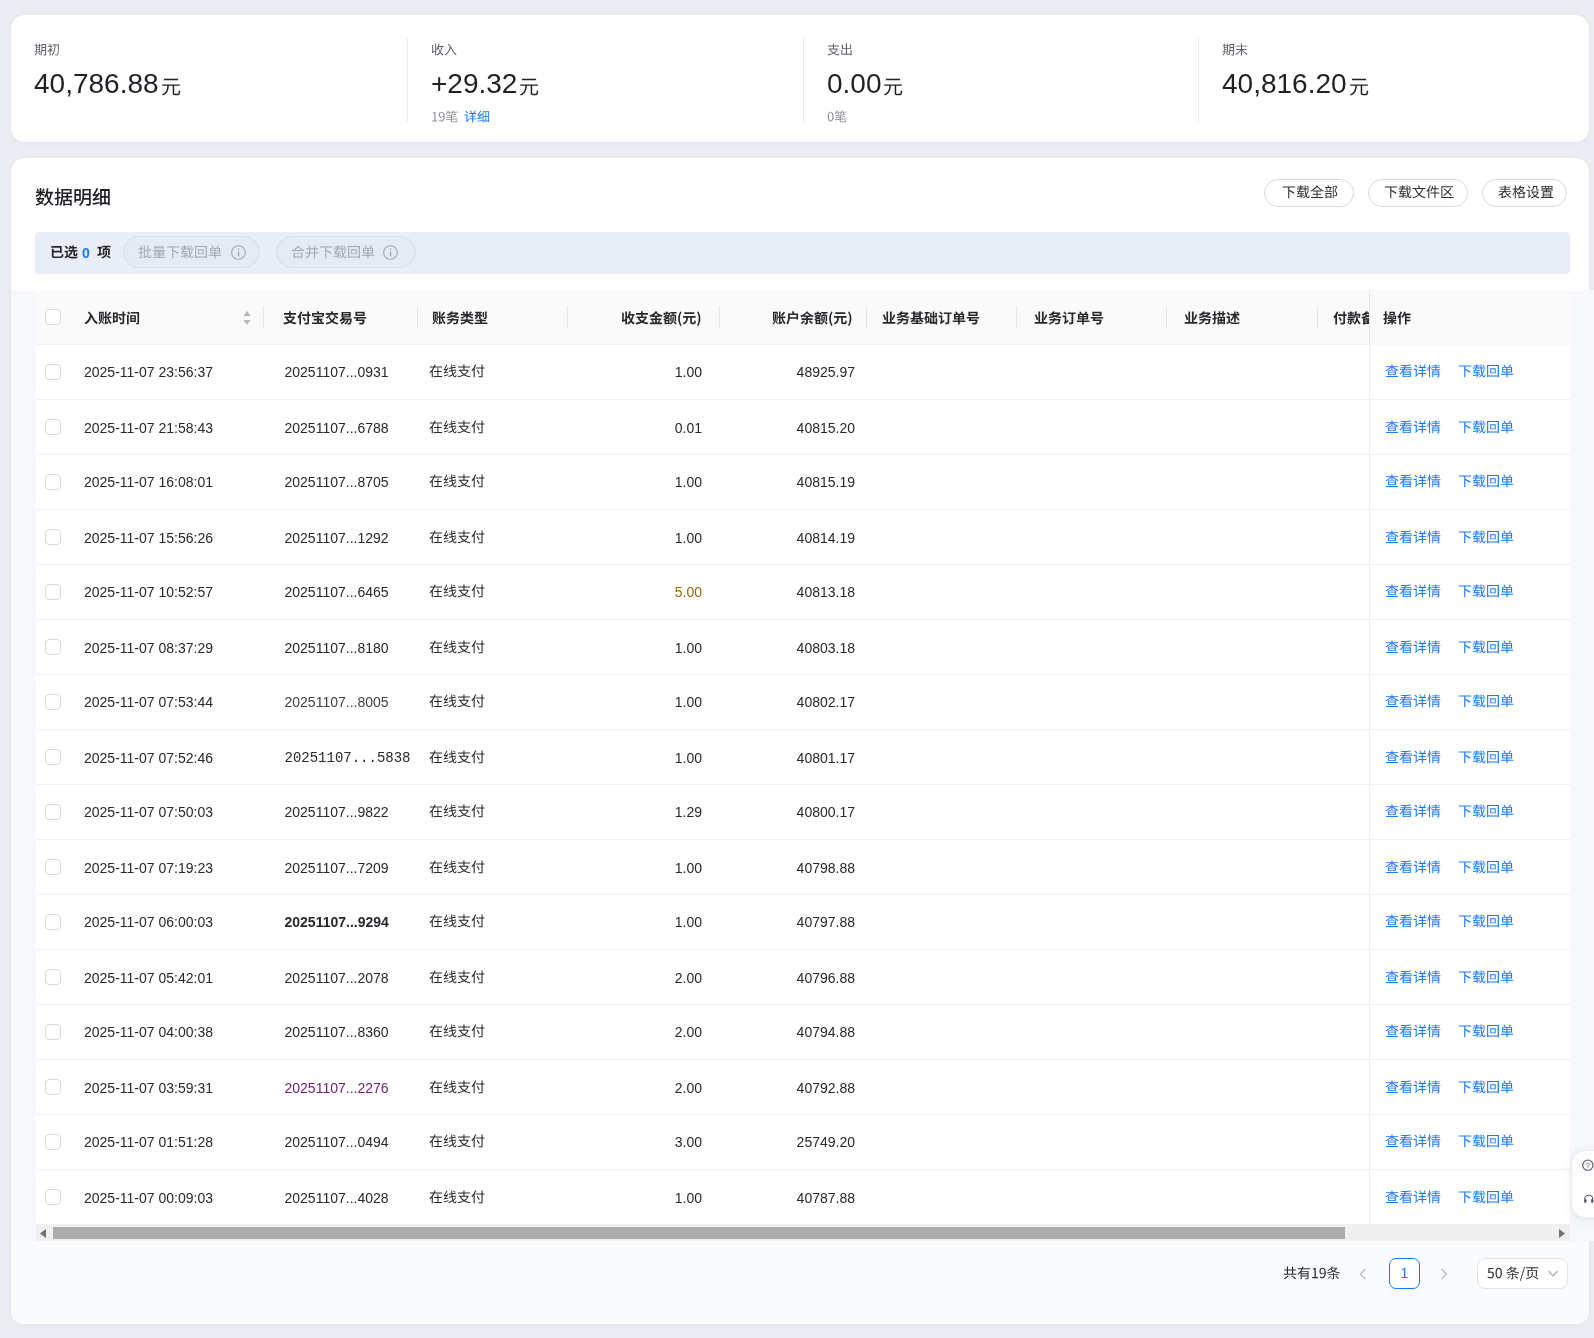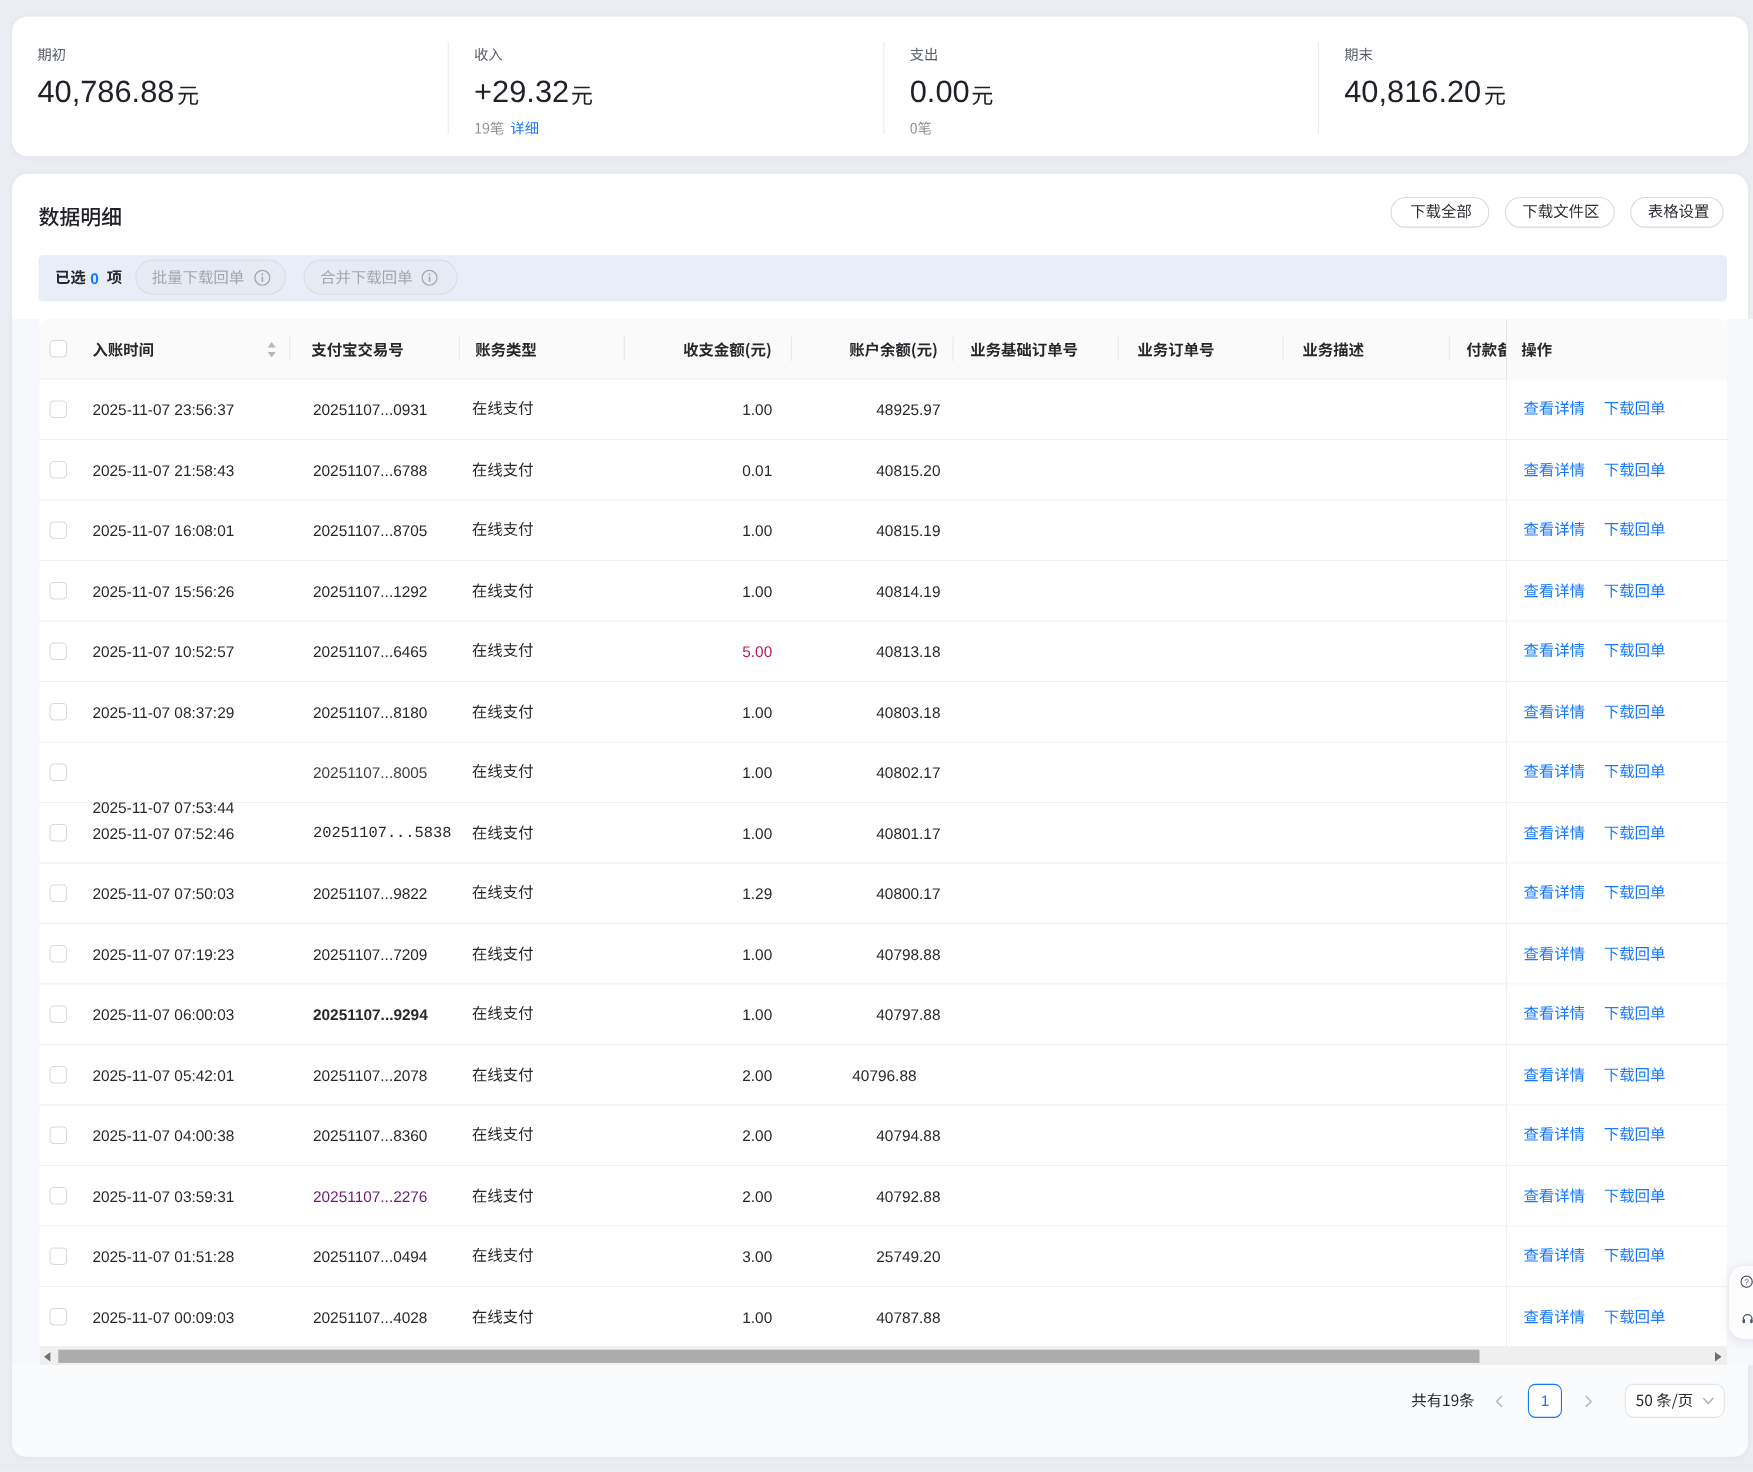--- a/index.html
+++ b/index.html
@@ -609,21 +609,21 @@
   </div>
 <div class="abs" style="left:36px;top:619px;width:1534px;height:1px;background:#f0f0f0;"></div>
 <div class="abs" style="left:45px;top:584px;width:16px;height:16px;background:#fff;border:1px solid #d9d9d9;border-radius:4px;box-sizing:border-box;"></div>
 <div class="abs" style="left:84px;top:584px;font-size:14px;line-height:16px;color:#26282c;">2025-11-07 10:52:57</div>
 <div class="abs" style="left:284.5px;top:584px;font-size:14px;line-height:16px;color:#26282c;">20251107...6465</div>
 <div class="abs" style="left:429px;top:584px;">
     <svg width="56" height="16" viewBox="0 0 56 16" fill="#26282c">
       <use href="#zx"></use>
     </svg>
   </div>
-<div class="abs" style="left:602px;top:584px;width:100px;text-align:right;font-size:14px;line-height:16px;color:#be185d;">5.00</div>
+<div class="abs" style="left:602px;top:584px;width:100px;text-align:right;font-size:14px;line-height:16px;color:#a16207;">5.00</div>
 <div class="abs" style="left:753px;top:584px;width:102px;text-align:right;font-size:14px;line-height:16px;color:#26282c;">40813.18</div>
 <div class="abs" style="left:1369px;top:565px;width:201px;height:54px;background:#fff;border-left:1px solid #f0f0f0;box-sizing:border-box;"></div>
 <div class="abs" style="left:1385px;top:584px;">
     <svg width="57" height="16" viewBox="0 0 57 16" fill="#1677ff">
       <use href="#ck"></use>
     </svg>
   </div>
 <div class="abs" style="left:1458px;top:584px;">
     <svg width="57" height="16" viewBox="0 0 57 16" fill="#1677ff">
       <use href="#hd"></use>
@@ -646,21 +646,21 @@
       <use href="#ck"></use>
     </svg>
   </div>
 <div class="abs" style="left:1458px;top:640px;">
     <svg width="57" height="16" viewBox="0 0 57 16" fill="#1677ff">
       <use href="#hd"></use>
     </svg>
   </div>
 <div class="abs" style="left:36px;top:729px;width:1534px;height:1px;background:#f0f0f0;"></div>
 <div class="abs" style="left:45px;top:694px;width:16px;height:16px;background:#fff;border:1px solid #d9d9d9;border-radius:4px;box-sizing:border-box;"></div>
-<div class="abs" style="left:84px;top:694px;font-size:14px;line-height:16px;color:#26282c;margin-top:32px;">2025-11-07 07:53:44</div>
+<div class="abs" style="left:84px;top:694px;font-size:14px;line-height:16px;color:#26282c;">2025-11-07 07:53:44</div>
 <div class="abs" style="left:284.5px;top:694px;font-size:14px;line-height:16px;color:#404040;">20251107...8005</div>
 <div class="abs" style="left:429px;top:694px;">
     <svg width="56" height="16" viewBox="0 0 56 16" fill="#26282c">
       <use href="#zx"></use>
     </svg>
   </div>
 <div class="abs" style="left:602px;top:694px;width:100px;text-align:right;font-size:14px;line-height:16px;color:#26282c;">1.00</div>
 <div class="abs" style="left:753px;top:694px;width:102px;text-align:right;font-size:14px;line-height:16px;color:#26282c;">40802.17</div>
 <div class="abs" style="left:1369px;top:675px;width:201px;height:54px;background:#fff;border-left:1px solid #f0f0f0;box-sizing:border-box;"></div>
 <div class="abs" style="left:1385px;top:694px;">
@@ -764,21 +764,21 @@
 <div class="abs" style="left:36px;top:1004px;width:1534px;height:1px;background:#f0f0f0;"></div>
 <div class="abs" style="left:45px;top:969px;width:16px;height:16px;background:#fff;border:1px solid #d9d9d9;border-radius:4px;box-sizing:border-box;"></div>
 <div class="abs" style="left:84px;top:970px;font-size:14px;line-height:16px;color:#26282c;">2025-11-07 05:42:01</div>
 <div class="abs" style="left:284.5px;top:970px;font-size:14px;line-height:16px;color:#26282c;">20251107...2078</div>
 <div class="abs" style="left:429px;top:970px;">
     <svg width="56" height="16" viewBox="0 0 56 16" fill="#26282c">
       <use href="#zx"></use>
     </svg>
   </div>
 <div class="abs" style="left:602px;top:970px;width:100px;text-align:right;font-size:14px;line-height:16px;color:#26282c;">2.00</div>
-<div class="abs" style="left:753px;top:970px;width:102px;text-align:center;font-size:14px;line-height:16px;color:#26282c;">40796.88</div>
+<div class="abs" style="left:753px;top:970px;width:102px;text-align:right;font-size:14px;line-height:16px;color:#26282c;">40796.88</div>
 <div class="abs" style="left:1369px;top:950px;width:201px;height:54px;background:#fff;border-left:1px solid #f0f0f0;box-sizing:border-box;"></div>
 <div class="abs" style="left:1385px;top:970px;">
     <svg width="57" height="16" viewBox="0 0 57 16" fill="#1677ff">
       <use href="#ck"></use>
     </svg>
   </div>
 <div class="abs" style="left:1458px;top:970px;">
     <svg width="57" height="16" viewBox="0 0 57 16" fill="#1677ff">
       <use href="#hd"></use>
     </svg>

